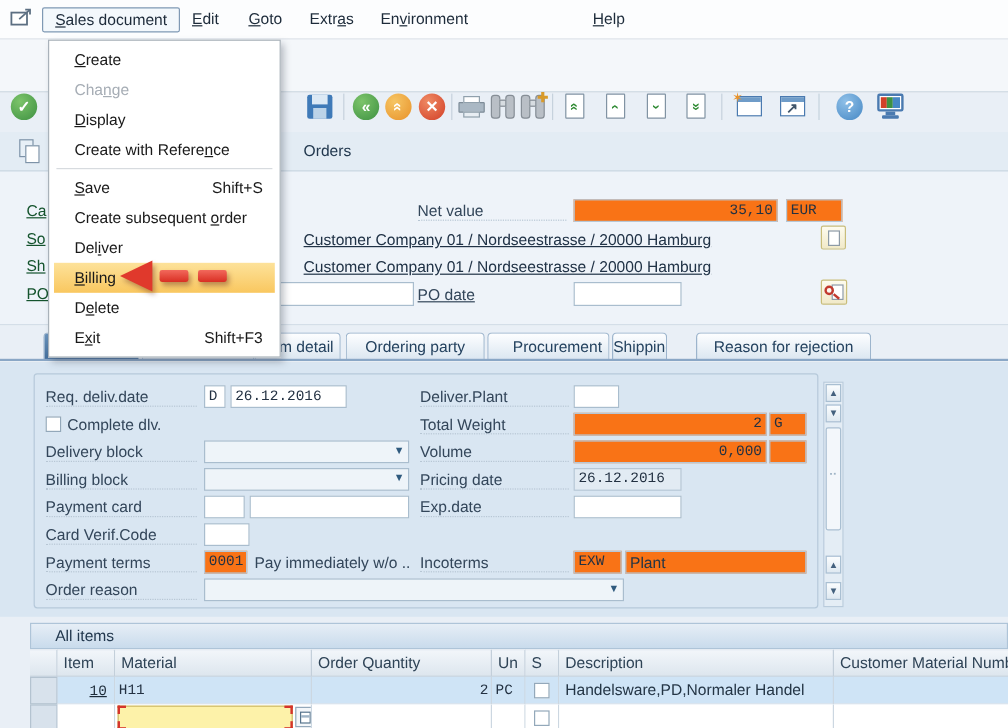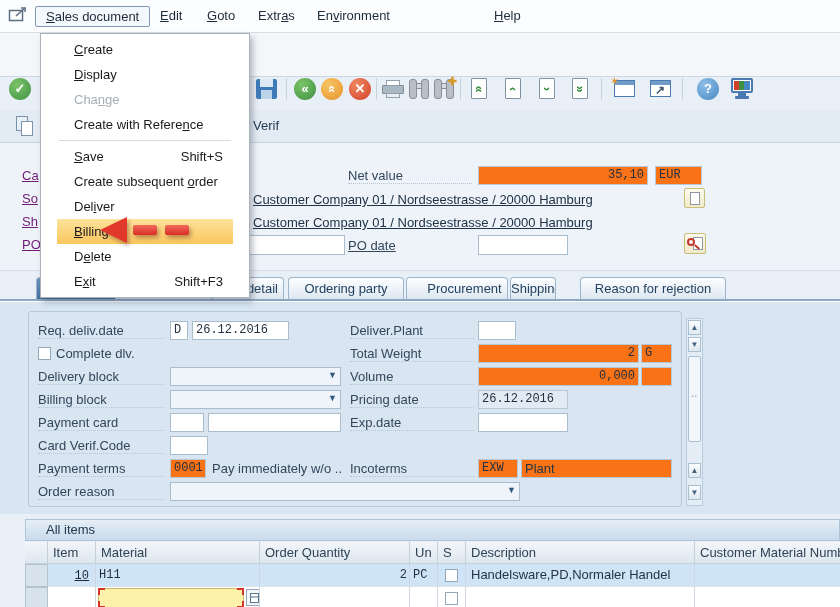--- a/index.html
+++ b/index.html
@@ -55,21 +55,21 @@
 .title-text{position:absolute;top:7px;font-size:15px;font-weight:bold;font-style:italic;color:#1e4066;}
 
 
 #apptoolbar{position:absolute;left:0;top:110px;width:840px;height:33px;background:#e3ecf4;border-bottom:1px solid #c4d1dd;}
 .docsic{position:absolute;left:16px;top:6px;width:20px;height:21px;}
 .docsic i{position:absolute;width:12px;height:15px;background:#fff;border:1px solid #7d93a8;}
 .docsic i.b{left:0;top:0;background:#e8f0f7;} .docsic i.f{left:5px;top:5px;}
 
 
 #headerform{position:absolute;left:0;top:143px;width:840px;height:128px;background:#eef3f9;border-bottom:1px solid #d4dee8;}
-.frag{position:absolute;left:22px;color:#701a75;text-decoration:underline;}
+.frag{position:absolute;left:22px;color:#14532d;text-decoration:underline;}
 .hlabel{position:absolute;color:#33465a;}
 .dotted{border-bottom:1px dotted #b7c6d4;}
 .fld{position:absolute;height:19px;border:1px solid #a9bdce;background:#fff;line-height:17px;padding:0 3px;white-space:nowrap;overflow:hidden;}
 .fld.gray{background:#f97316;border-color:#b6c7d6;}
 .fld.shade{background:#e2ebf3;border-color:#b6c7d6;}
 .fld.right{text-align:right;}
 .linktxt{position:absolute;color:#203246;text-decoration:underline;white-space:nowrap;}
 .noteic{position:absolute;width:21px;height:20px;background:linear-gradient(#fdfbee,#f1e9c8);border:1px solid #c9bd7a;border-radius:2px;}
 .noteic i{position:absolute;left:5px;top:3px;width:10px;height:13px;background:#fff;border:1px solid #8d9aa6;}
 .magic{position:absolute;width:22px;height:21px;background:linear-gradient(#fdfbee,#f1e9c8);border:1px solid #c9bd7a;border-radius:2px;}
@@ -112,21 +112,21 @@
 .corner{position:absolute;width:7px;height:7px;border:2px solid #d5342c;}
 .corner.tl{left:-1px;top:-1px;border-right:none;border-bottom:none;}
 .corner.tr2{right:-1px;top:-1px;border-left:none;border-bottom:none;}
 .corner.bl{left:-1px;bottom:-1px;border-right:none;border-top:none;}
 .corner.br{right:-1px;bottom:-1px;border-left:none;border-top:none;}
 #matchcode{position:absolute;left:150px;top:2px;width:17px;height:17px;background:#f3f6f9;border:1px solid #93a8ba;}
 #matchcode i{position:absolute;left:3px;top:3px;width:9px;height:10px;background:#fff;border:1px solid #56738c;}
 #matchcode i:before{content:"";position:absolute;left:0;top:2px;width:100%;height:2px;background:#9fb4c6;}
 
 
-#ctxmenu{position:absolute;left:40px;top:33px;width:210px;background:#fff;border:1px solid #a9b2ba;box-shadow:3px 4px 6px rgba(60,70,85,.35);padding:3px 16px;z-index:40;}
+#ctxmenu{position:absolute;left:40px;top:33px;width:194px;background:#fff;border:1px solid #a9b2ba;box-shadow:3px 4px 6px rgba(60,70,85,.35);padding:3px 4px;z-index:40;}
 .cm-item{position:relative;height:25px;line-height:25px;padding-left:17px;color:#1a1a1a;white-space:nowrap;}
 .cm-item.disabled{color:#a6adb5;}
 .cm-item.hl{background:linear-gradient(#fde29a,#f9c75f);}
 .cm-shortcut{position:absolute;right:10px;}
 .cm-sep{height:1px;background:#d7dbdf;margin:3px 2px;}
 #annarrow{position:absolute;left:100px;top:218px;width:95px;height:25px;z-index:50;filter:drop-shadow(2px 3px 2px rgba(110,50,35,.45));}
 #annarrow .tri{position:absolute;left:0;top:-1px;width:0;height:0;border-top:13px solid transparent;border-bottom:13px solid transparent;border-right:27px solid #e0392c;}
 #annarrow .d1{position:absolute;left:33px;top:7px;width:24px;height:10px;background:linear-gradient(#f2695c,#d92f23);border-radius:2px;}
 #annarrow .d2{position:absolute;left:65px;top:7px;width:24px;height:10px;background:linear-gradient(#f2695c,#d92f23);border-radius:2px;}
 </style>
@@ -203,21 +203,21 @@
   <div id="titlebar">
     <span class="title-text" style="left:44px">C</span>
     <span class="title-text" style="left:253px">Overview</span>
   </div>
 
   <div id="apptoolbar">
     <span class="docsic">
         <i class="b"></i>
         <i class="f"></i>
       </span>
-    <span class="abs" style="left:253px;top:8px;color:#22384e">Verif</span>
+    <span class="abs" style="left:253px;top:8px;color:#22384e">Orders</span>
   </div>
 
   <div id="headerform">
     <span class="frag" style="top:25px">Ca</span>
     <span class="frag" style="top:48px">So</span>
     <span class="frag" style="top:71px">Sh</span>
     <span class="frag" style="top:94px">PO</span>
 
     <span class="hlabel dotted" style="left:348px;top:25px;width:124px">Net value</span>
     <div class="fld gray right mono" style="left:478px;top:23px;width:170px">35,10</div>
@@ -344,22 +344,22 @@
     </div>
     <div class="tc c3"></div>
     <div class="tc c4"></div>
     <div class="tc c5" style="text-align:center"><span class="cb"></span></div>
     <div class="tc c6"></div>
     <div class="tc c7"></div>
   </div>
 
   <div id="ctxmenu">
       <div class="cm-item"><span><u>C</u>reate</span></div>
+      <div class="cm-item disabled"><span>Cha<u>n</u>ge</span></div>
       <div class="cm-item"><span><u>D</u>isplay</span></div>
-      <div class="cm-item disabled"><span>Cha<u>n</u>ge</span></div>
       <div class="cm-item"><span>Create with Refere<u>n</u>ce</span></div>
       <div class="cm-sep"></div>
       <div class="cm-item"><span><u>S</u>ave</span><span class="cm-shortcut">Shift+S</span></div>
       <div class="cm-item"><span>Create subsequent <u>o</u>rder</span></div>
       <div class="cm-item"><span>Del<u>i</u>ver</span></div>
       <div class="cm-item hl"><span><u>B</u>illing</span></div>
       <div class="cm-item"><span>D<u>e</u>lete</span></div>
       <div class="cm-item"><span>E<u>x</u>it</span><span class="cm-shortcut">Shift+F3</span></div>
     </div>
   <div id="annarrow">

